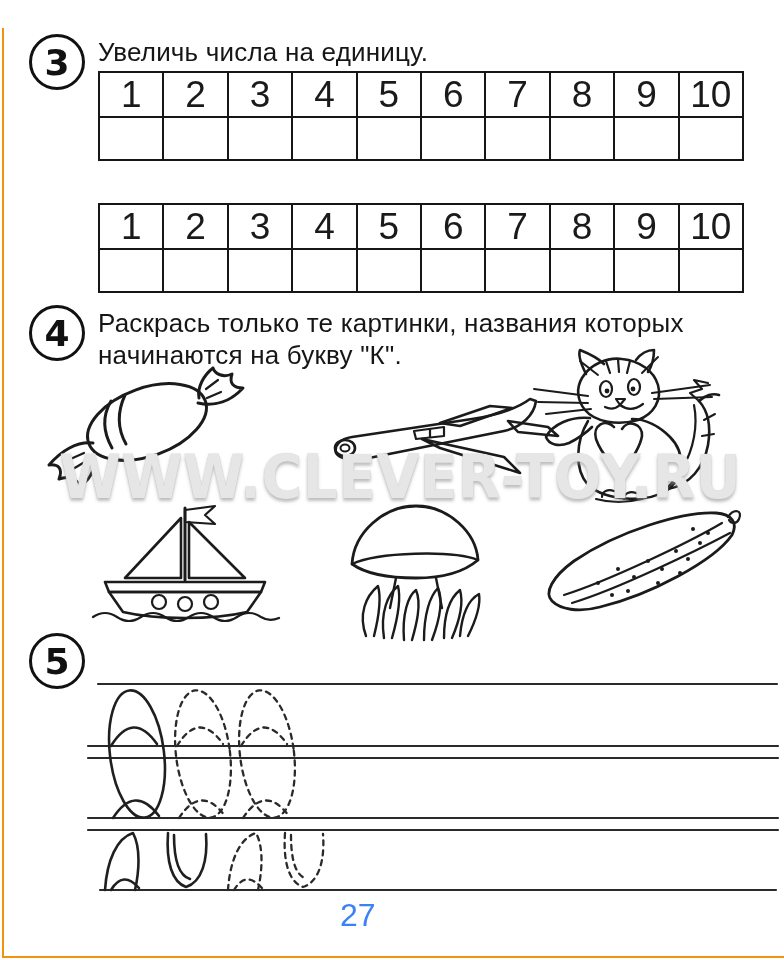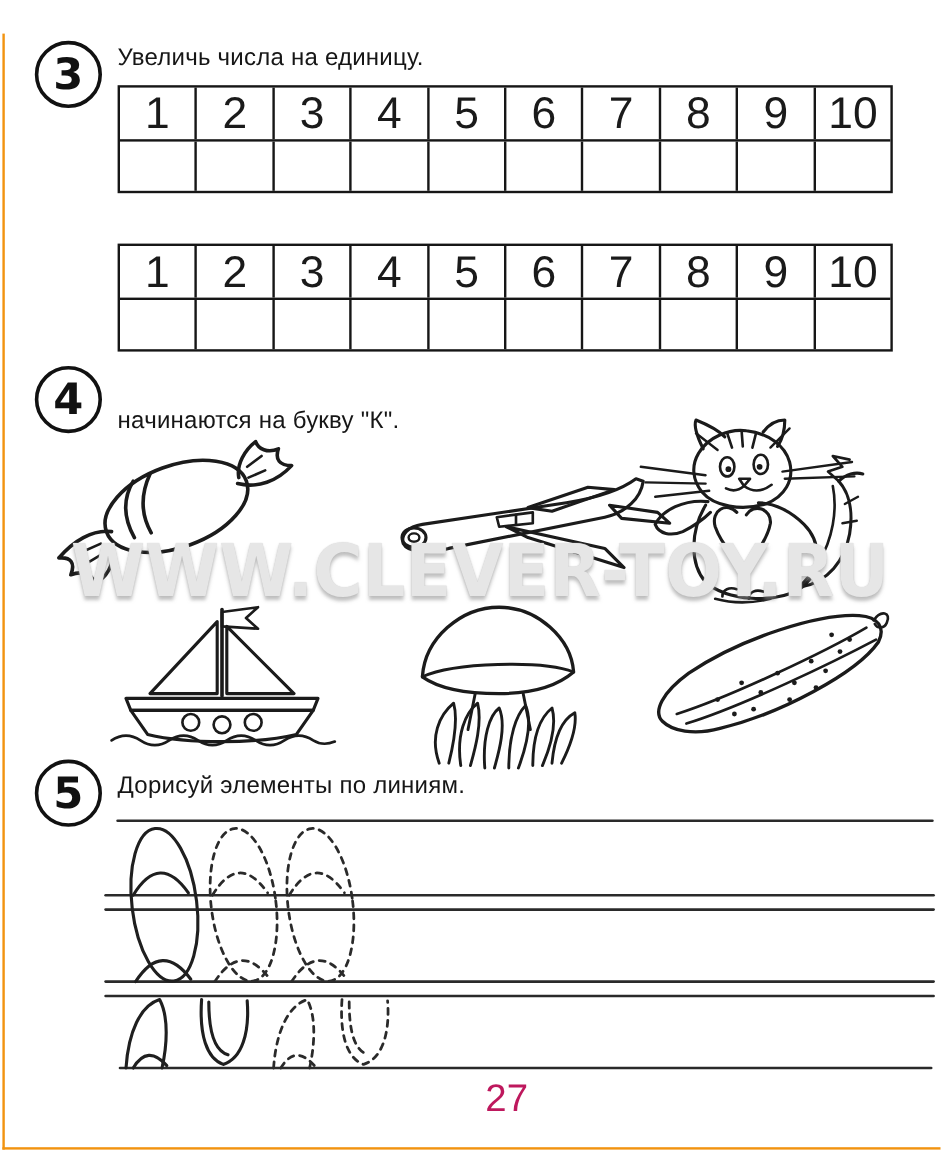--- a/index.html
+++ b/index.html
@@ -11,21 +11,21 @@
   .edge-left { position:absolute; left:2px; top:28px; width:2px; height:930px; background:#f29310; }
   .edge-bottom { position:absolute; left:2px; top:956px; width:782px; height:2px; background:#f29310; }
 
   .badge {
     position:absolute; width:56px; height:56px; border:3px solid #111; border-radius:50%;
     display:flex; align-items:center; justify-content:center;
     font-family:"DejaVu Sans", sans-serif; font-weight:700; font-size:36px; color:#111;
     background:#fff;
   }
   .instruction {
-    position:absolute; font-size:20px; font-weight:500; letter-spacing:0.2px; color:#161616;
+    position:absolute; font-size:26px; font-weight:500; letter-spacing:0.2px; color:#161616;
     white-space:nowrap;
   }
 
   .ans-table {
     position:absolute; left:98px; width:646px; border:2px solid #161616; background:#fff;
   }
   .trow { display:flex; }
   .trow.head { height:45px; border-bottom:2px solid #161616; }
   .trow.ans  { height:41px; }
   .tcell {
@@ -38,22 +38,22 @@
   .drawing svg { display:block; }
 
   .watermark {
     position:absolute; left:50px; top:444px; width:700px; text-align:center; white-space:nowrap;
     font-family:"DejaVu Sans", sans-serif; font-weight:700; font-size:56px; letter-spacing:0px;
     color:#e6e6e6; text-shadow:0 3px 3px rgba(140,140,140,0.55), 0 0 1px #d2d2d2;
     transform:scaleY(1.08); z-index:5; pointer-events:none;
   }
 
   .page-number {
-    position:absolute; left:340px; top:897px; width:100px; text-align:right;
-    font-size:32px; font-weight:500; color:#be185d;
+    position:absolute; left:340px; top:897px; width:100px; text-align:left;
+    font-size:32px; font-weight:500; color:#3b82f6;
   }
 </style>
 </head>
 <body>
 
 <div class="page">
 
   <div class="edge-left"></div>
   <div class="edge-bottom"></div>
 
@@ -115,20 +115,21 @@
         <div class="tcell"></div>
         <div class="tcell"></div>
         <div class="tcell"></div>
       </div>
   </div>
 
   <div class="badge" style="left:29px; top:305px;">
     <span>4</span>
   </div>
 
+  <div class="instruction" style="left:98px; top:308px;">Раскрась только те картинки, названия которых</div>
   <div class="instruction" style="left:98px; top:340px;">начинаются на букву "К".</div>
 
   <div class="drawing" style="left:35px; top:365px;">
     <svg width="220" height="130" viewBox="0 0 220 130" fill="none" stroke="#1b1b1b" stroke-width="3" stroke-linecap="round" stroke-linejoin="round">
       <ellipse cx="112" cy="57" rx="62" ry="34" transform="rotate(-20 112 57)"></ellipse>
       <path d="M 76 36 Q 63 58 77 83"></path>
       <path d="M 90 30 Q 78 56 91 79"></path>
       <path d="M 58 78 C 42 76 26 86 14 100 C 24 99 28 104 24 114 C 34 110 42 114 44 121 C 53 117 61 106 58 93"></path>
       <path d="M 31 96 L 49 88" stroke-width="2.2"></path>
       <path d="M 33 107 L 48 98" stroke-width="2.2"></path>
@@ -244,21 +245,20 @@
       </g>
     </svg>
   </div>
 
   <div class="watermark">WWW.CLEVER-TOY.RU</div>
 
   <div class="badge" style="left:29px; top:633px;">
     <span>5</span>
   </div>
 
-  <div class="instruction" style="left:98px; top:644px;">Дорисуй элементы по линиям.</div>
 
   <div class="drawing" style="left:0px; top:676px;">
     <svg width="784" height="225" viewBox="0 0 784 225" fill="none" stroke-linecap="round" stroke-linejoin="round">
 
       <g stroke="#2a2a2a" stroke-width="2.2">
         <path d="M 98 8 H 777"></path>
         <path d="M 88 70 H 778"></path>
         <path d="M 88 82 H 778"></path>
         <path d="M 88 142 H 778"></path>
         <path d="M 88 154 H 778"></path>

